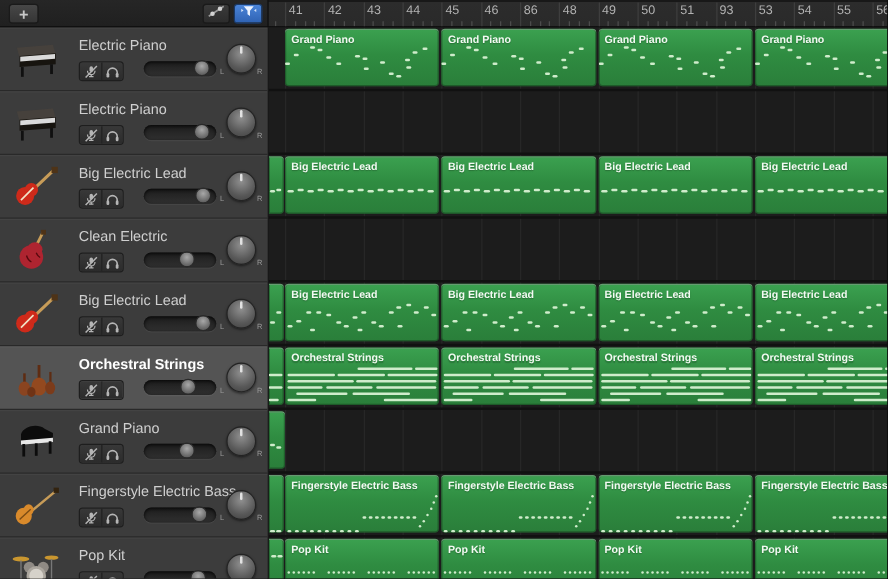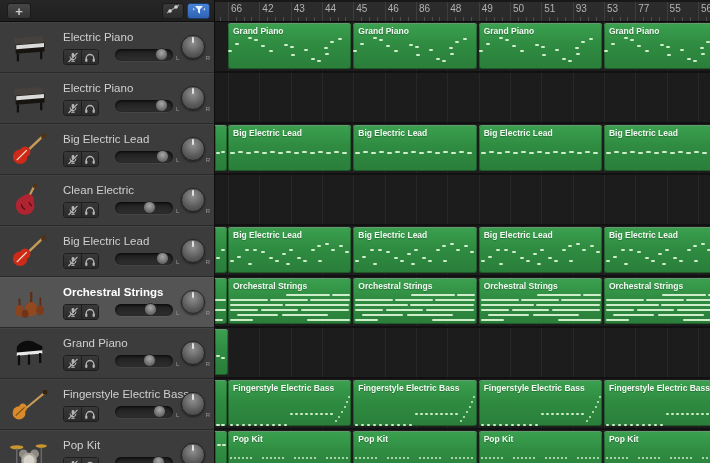--- a/index.html
+++ b/index.html
@@ -102,21 +102,21 @@
             <path d="M4 2 h8 l-3 3.5 v4.2 l-2 -1.4 V5.5 Z" fill="#eaf2ff"></path>
             <path d="M2 4 l1.8 1.3 L2 6.6 Z" fill="#cfe0f8"></path>
             <path d="M14 4 l-1.8 1.3 L14 6.6 Z" fill="#cfe0f8"></path>
           </svg>
       </span>
     </div>
   </div>
 
   <div class="ruler">
       <div class="r-bar" style="left: 13px;"></div>
-      <span class="r-num" style="left: 16px;">66</span>
+      <span class="r-num" style="left: 16px;">41</span>
       <div class="r-tick" style="left: 20.8325px;"></div>
       <div class="r-tick" style="left: 28.665px;"></div>
       <div class="r-tick" style="left: 36.4975px;"></div>
       <div class="r-bar" style="left: 44.33px;"></div>
       <span class="r-num" style="left: 47.33px;">42</span>
       <div class="r-tick" style="left: 52.1625px;"></div>
       <div class="r-tick" style="left: 59.995px;"></div>
       <div class="r-tick" style="left: 67.8275px;"></div>
       <div class="r-bar" style="left: 75.66px;"></div>
       <span class="r-num" style="left: 78.66px;">43</span>
@@ -167,21 +167,21 @@
       <span class="r-num" style="left: 360.63px;">93</span>
       <div class="r-tick" style="left: 365.462px;"></div>
       <div class="r-tick" style="left: 373.295px;"></div>
       <div class="r-tick" style="left: 381.127px;"></div>
       <div class="r-bar" style="left: 388.96px;"></div>
       <span class="r-num" style="left: 391.96px;">53</span>
       <div class="r-tick" style="left: 396.792px;"></div>
       <div class="r-tick" style="left: 404.625px;"></div>
       <div class="r-tick" style="left: 412.457px;"></div>
       <div class="r-bar" style="left: 420.29px;"></div>
-      <span class="r-num" style="left: 423.29px;">77</span>
+      <span class="r-num" style="left: 423.29px;">54</span>
       <div class="r-tick" style="left: 428.122px;"></div>
       <div class="r-tick" style="left: 435.955px;"></div>
       <div class="r-tick" style="left: 443.787px;"></div>
       <div class="r-bar" style="left: 451.62px;"></div>
       <span class="r-num" style="left: 454.62px;">55</span>
       <div class="r-tick" style="left: 459.452px;"></div>
       <div class="r-tick" style="left: 467.285px;"></div>
       <div class="r-tick" style="left: 475.118px;"></div>
       <div class="r-bar" style="left: 482.95px;"></div>
       <span class="r-num" style="left: 485.95px;">56</span>

